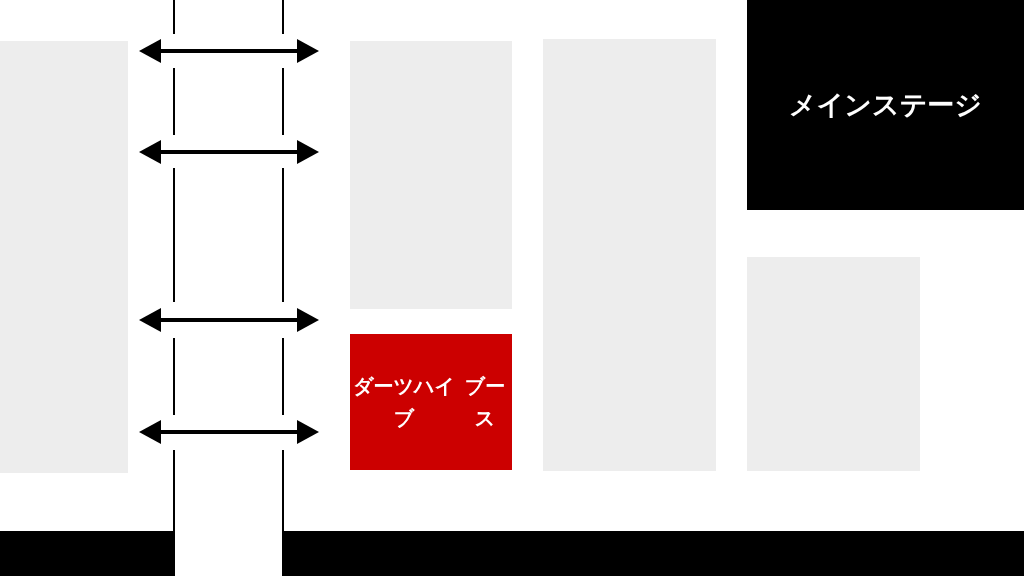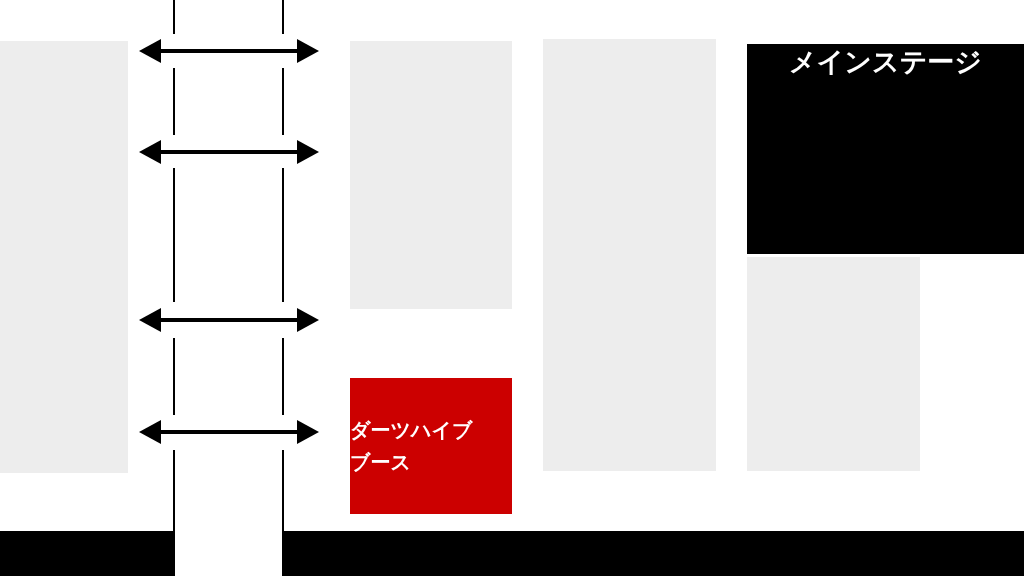--- a/index.html
+++ b/index.html
@@ -1,30 +1,30 @@
 <!DOCTYPE html>
 <html><head>
 <meta charset="utf-8">
 <style>
   html,body{margin:0;padding:0;}
   body{width:1024px;height:576px;position:relative;overflow:hidden;background:#ffffff;font-family:"DejaVu Sans","Liberation Sans",sans-serif;}
   .blk{position:absolute;background:#ededed;}
   .vline{position:absolute;width:2px;background:#000;}
   .arrow{position:absolute;left:139px;width:180px;height:24px;}
-  .label{position:absolute;display:flex;align-items:flex-start;justify-content:center;text-align:center;color:#fff;font-weight:bold;margin-top:44px;}
+  .label{position:absolute;display:flex;align-items:center;justify-content:center;text-align:center;color:#fff;font-weight:bold;}
 </style>
 </head>
 <body>
 
 <div class="blk" style="left:0;top:41px;width:128px;height:432px;"></div>
 <div class="blk" style="left:350px;top:41px;width:162px;height:268px;"></div>
 <div class="blk" style="left:543px;top:39px;width:173px;height:432px;"></div>
 <div class="blk" style="left:747px;top:257px;width:173px;height:214px;"></div>
 
-<div class="label" style="left:350px;top:334px;width:162px;height:136px;background:#cc0000;font-size:20px;line-height:32px;flex-direction:column;">
+<div class="label" style="left:350px;top:334px;width:162px;height:136px;background:#cc0000;font-size:20px;line-height:32px;">
   <span>ダーツハイブ</span>
   <span>ブース</span>
 </div>
 
 <div class="label" style="left:747px;top:0;width:277px;height:210px;background:#000;font-size:27px;">
   <span>メインステージ</span>
 </div>
 
 <div style="position:absolute;left:0;top:531px;width:174px;height:45px;background:#000;"></div>
 <div style="position:absolute;left:283px;top:531px;width:741px;height:45px;background:#000;"></div>

